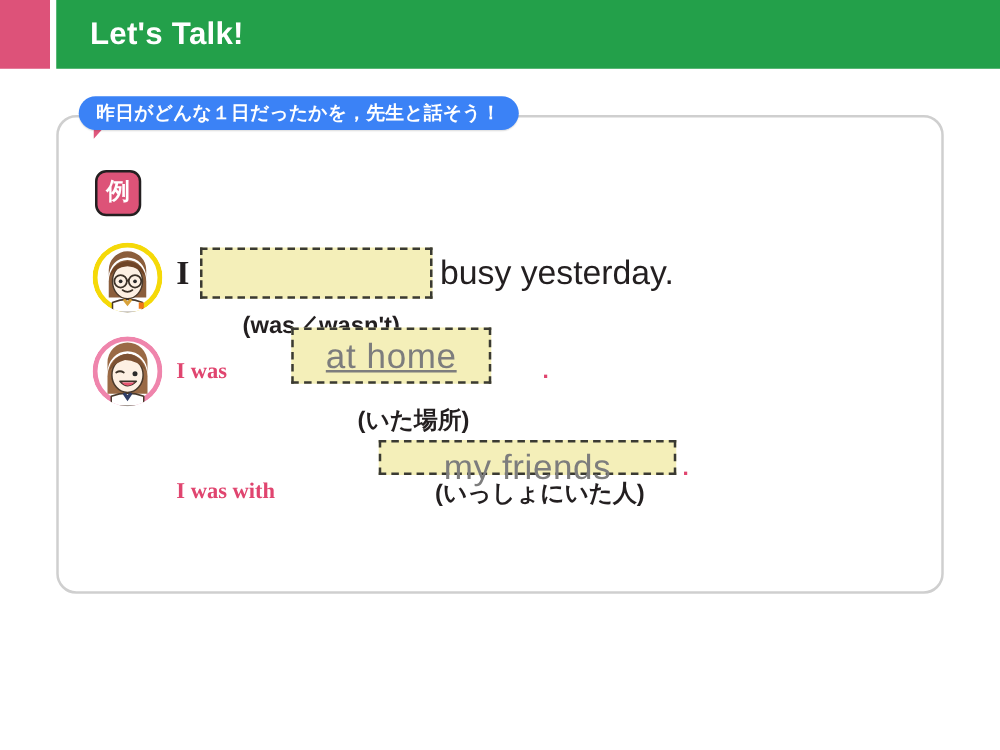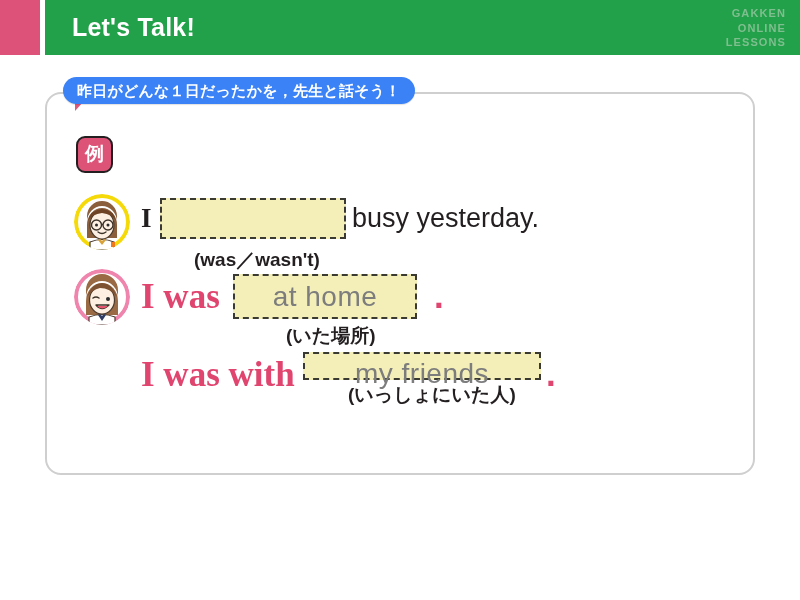--- a/index.html
+++ b/index.html
@@ -120,21 +120,21 @@
   .line { position: absolute; white-space: nowrap; }
 
   .sent-black {
     color: #231f20;
     font-size: 27px;
     font-weight: normal;
     line-height: 40px;
   }
   .sent-pink {
     color: #e0456f;
-    font-size: 35px;
+    font-size: 18px;
     font-weight: bold;
     line-height: 40px;
   }
   .serif-i {
     font-family: "Liberation Serif", serif;
     font-weight: bold;
   }
 
   
   .blank-box {
@@ -142,55 +142,50 @@
     background: #f4efb9;
     border: 2px dashed #3a3a32;
     box-sizing: border-box;
     color: #7d7d7d;
     font-size: 28px;
     font-weight: normal;
     text-align: center;
     letter-spacing: 0.5px;
   }
   .box1 { left: 160px; top: 198px; width: 186px; height: 41px; line-height: 37px; }
-  .box2 { left: 233px; top: 274px; width: 184px; height: 45px; line-height: 41px; }
+  .box2 { left: 233px; top: 262px; width: 160px; height: 45px; line-height: 41px; text-decoration: underline; }
   .box3 { left: 303px; top: 352px; width: 238px; height: 28px; line-height: 40px; }
 
   
   .hint {
     position: absolute;
     color: #231f20;
     font-size: 19px;
     font-weight: bold;
     white-space: nowrap;
   }
   .hint1 { left: 194px; top: 247px; }
   .hint2 { left: 286px; top: 323px; text-align: right; }
   .hint3 { left: 348px; top: 382px; }
 
   
   .t-i1  { left: 141px; top: 198px; }
   .t-rest1 { left: 352px; top: 198px; }
   .t-iwas  { left: 141px; top: 276px; }
   .t-dot2  { left: 434px; top: 276px; }
-  .t-iwaswith { left: 141px; top: 354px; }
+  .t-iwaswith { left: 141px; top: 372px; }
   .t-dot3  { left: 546px; top: 354px; }
 </style>
 </head>
 <body>
 
 <div class="header">
   <div class="header-pink"></div>
   <div class="header-green"></div>
   <div class="header-title">Let's Talk!</div>
-  <div class="brand">
-    <span>GAKKEN</span>
-    <span>ONLINE</span>
-    <span>LESSONS</span>
-  </div>
 </div>
 
 <div class="card"></div>
 
 <div class="tab-tail"></div>
 <div class="tab">昨日がどんな１日だったかを，先生と話そう！</div>
 
 <div class="rei-badge">例</div>
 
 <div class="avatar avatar-teacher">

